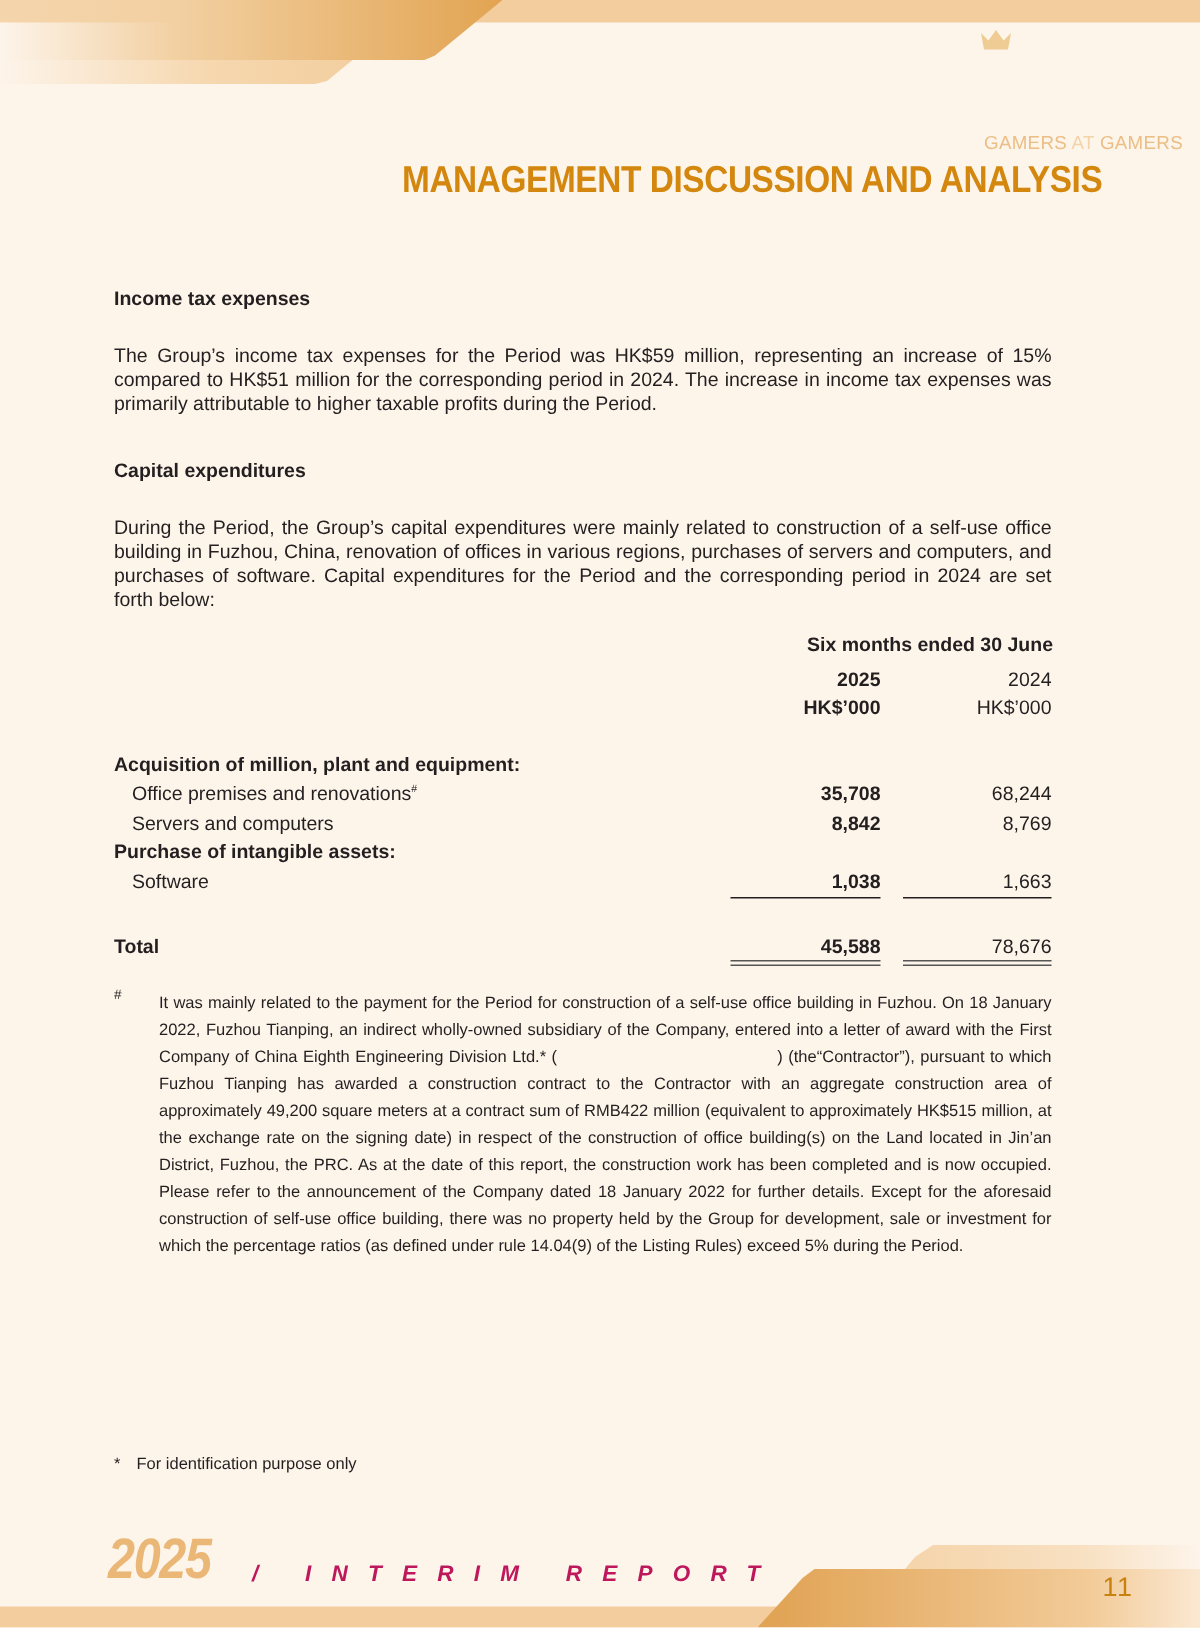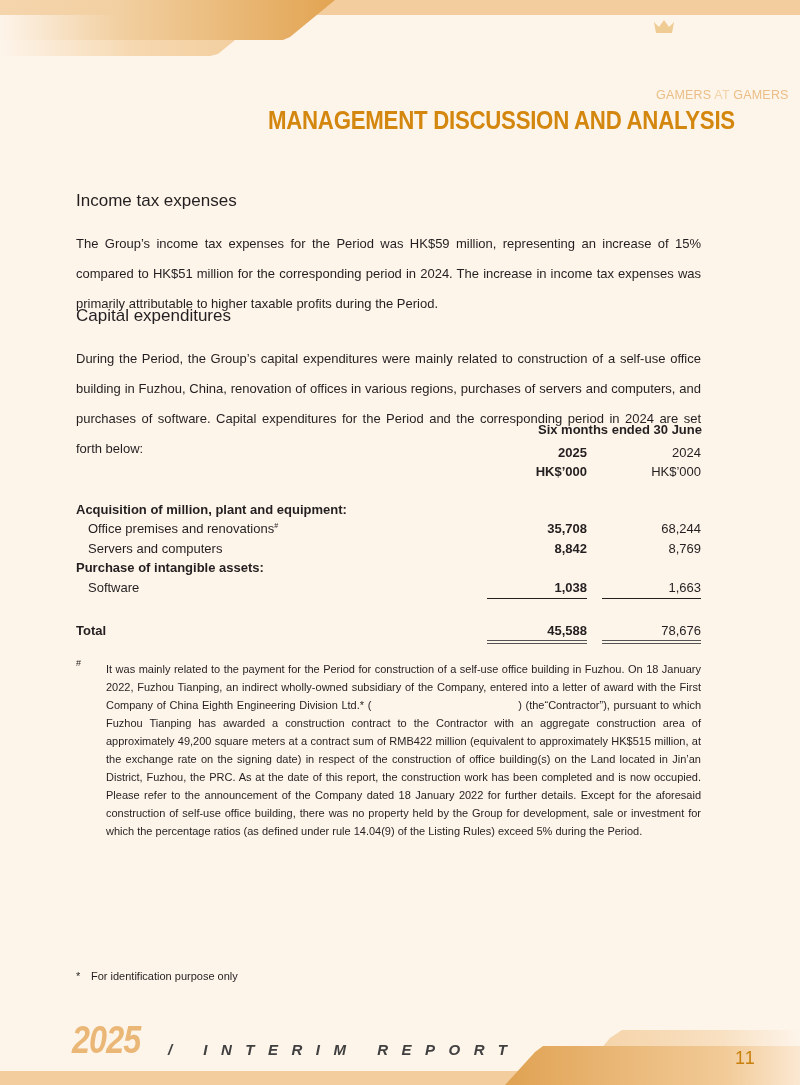--- a/index.html
+++ b/index.html
@@ -40,23 +40,23 @@
     position: absolute; left: 6px; top: 68px; font-size: 12.5px; color: #ebbe86;
     letter-spacing: 0.2px; white-space: nowrap;
   }
   .page-title {
     position: absolute; left: 268px; top: 105px; width: 432px;
     font-family: "Liberation Sans", sans-serif; font-weight: bold;
     font-size: 25px; line-height: 30px; color: #d4870e; letter-spacing: -0.3px;
     transform: scaleX(0.89); transform-origin: left top; white-space: nowrap;
   }
   .content { position: absolute; left: 76px; top: 0; width: 625px; font-size: 13px; }
-  .h { position: absolute; left: 0; font-weight: normal; font-size: 17px; }
+  .h { position: absolute; left: 0; font-weight: bold; font-size: 13px; }
   .para {
-    position: absolute; left: 0; width: 625px; font-size: 13px; line-height: 30px;
+    position: absolute; left: 0; width: 625px; font-size: 13px; line-height: 16px;
     text-align: justify;
   }
   
   .tbl { position: absolute; left: 0; top: 420px; width: 625px; }
   .tbl .hdr-period { position: absolute; left: 442px; top: 2px; font-weight: bold; font-size: 13px; white-space: nowrap; margin-left: 20px; }
   .tbl .col-a { position: absolute; left: 411px; width: 100px; text-align: right; }
   .tbl .col-b { position: absolute; left: 525px; width: 100px; text-align: right; }
   .tbl .bold { font-weight: bold; }
   .row { position: absolute; left: 0; width: 625px; height: 18px; font-size: 13px; }
   .row .lbl { position: absolute; left: 0; white-space: nowrap; }
@@ -73,21 +73,21 @@
   .id-note { position: absolute; left: 0; top: 970px; font-size: 11px; white-space: nowrap; }
   .id-note .star { display: inline-block; width: 15px; }
   
   .footer-year {
     position: absolute; left: 72px; top: 1020px; font-weight: bold; font-style: italic;
     font-size: 38px; line-height: 40px; color: #eab776; letter-spacing: -1px;
     transform: scaleX(0.85); transform-origin: left top;
   }
   .footer-label {
     position: absolute; left: 168px; top: 1041px; font-weight: bold; font-style: italic;
-    font-size: 15px; line-height: 18px; color: #404040; letter-spacing: 13.5px; white-space: nowrap;
+    font-size: 15px; line-height: 18px; color: #be185d; letter-spacing: 13.5px; white-space: nowrap;
   }
   .bottom-band {
     position: absolute; left: 0; top: 1071px; width: 800px; height: 14px; background: #f3cd9d;
   }
   .bottom-shape-2 {
     position: absolute; left: 600px; top: 1030px; width: 200px; height: 20px;
     background: linear-gradient(90deg, #f5d4aa 0%, #f8e0c1 60%, rgba(253,244,234,0.4) 100%);
     clip-path: polygon(22px 0, 100% 0, 100% 100%, 0 100%, 10px 8px);
   }
   .bottom-shape-1 {

